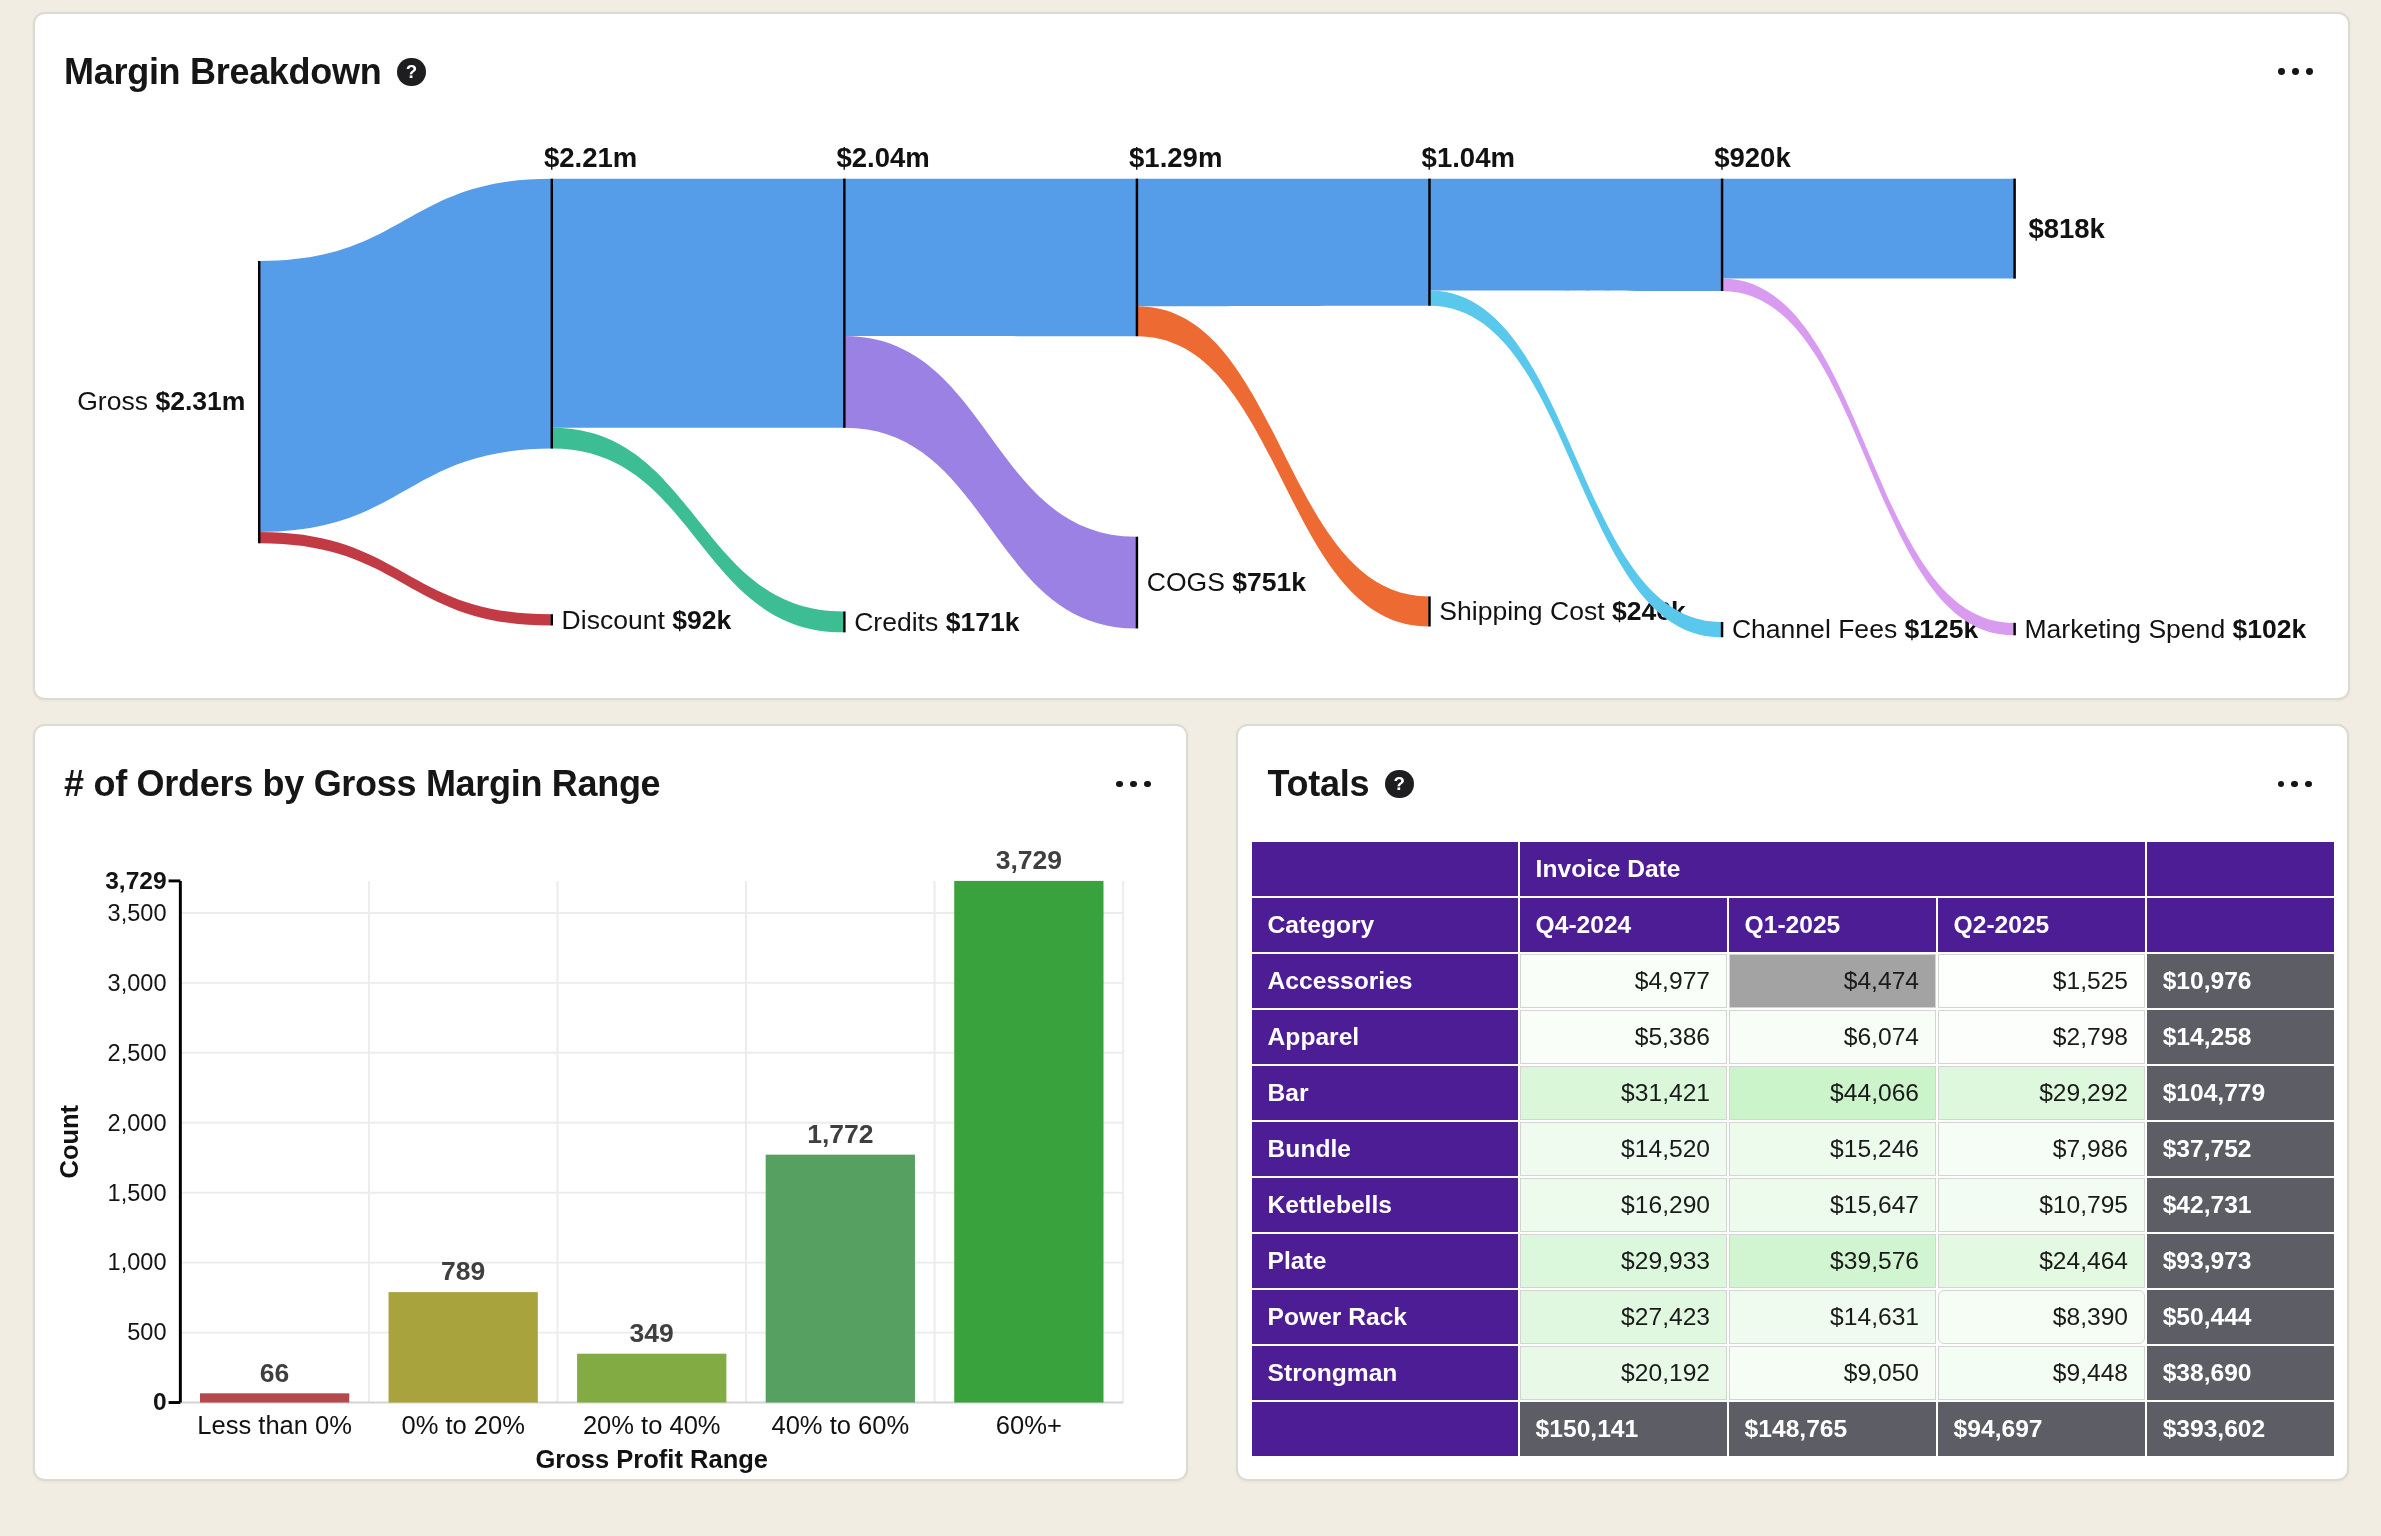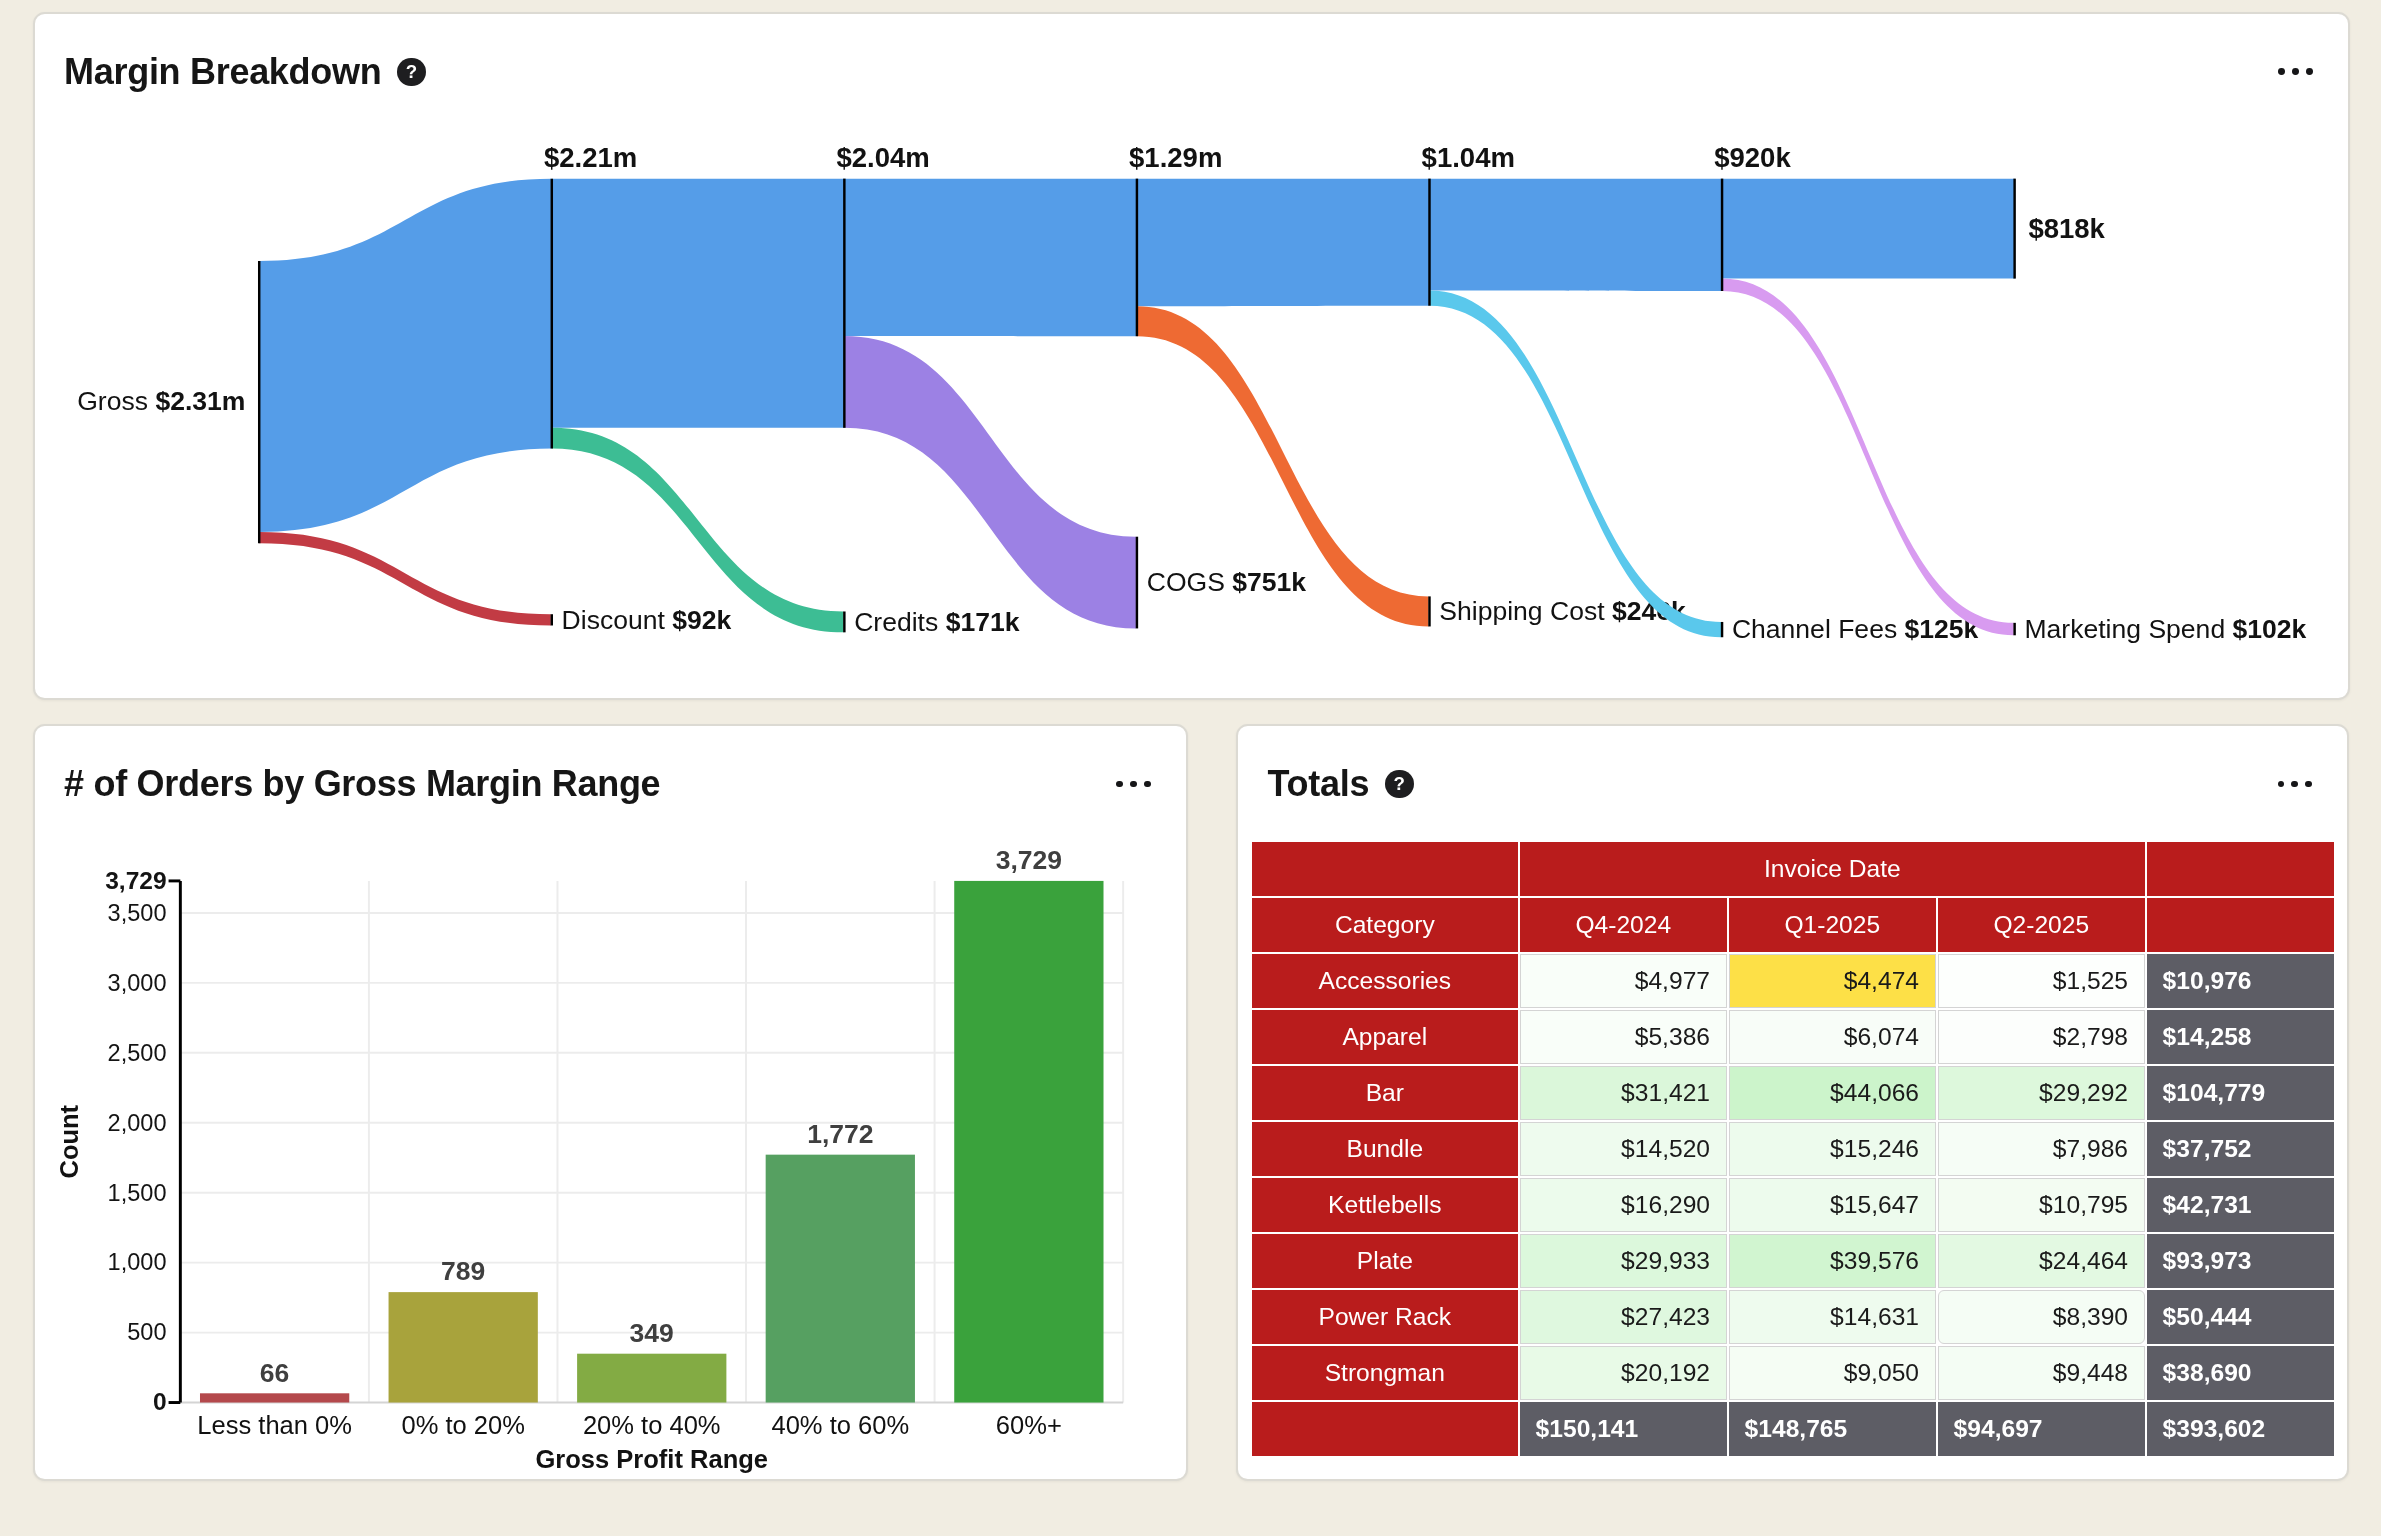--- a/index.html
+++ b/index.html
@@ -20,21 +20,21 @@
   .help-icon{
     width:28.6px;height:28.6px;border-radius:50%;background:#1e1e20;color:#fff;
     font-size:18.7px;font-weight:700;display:flex;align-items:center;justify-content:center;cursor:pointer;flex:0 0 auto;
   }
   .dots{margin-left:auto;display:flex;gap:6.9px;cursor:pointer;padding:5.9px 2px}
   .dots i{width:6.9px;height:6.9px;border-radius:50%;background:#161618;display:block}
   svg.chart{position:absolute;left:0;top:0;width:100%;height:100%;display:block}
   #totals-table{position:absolute;left:11.8px;top:114px}
   #totals-table table{border-collapse:separate;border-spacing:2px;table-layout:fixed;width:1086px}
   #totals-table td{height:54px;box-sizing:border-box;font-size:24.6px;padding:0 15.8px;overflow:hidden;white-space:nowrap;vertical-align:middle}
-  .tcell-hdr{background:#b91c1c;color:#ffffff;font-weight:400;text-align:center}
+  .tcell-hdr{background:#4c1d95;color:#ffffff;font-weight:700;text-align:left}
   .tcell-val{background:#ffffff;color:#1a1a1a;text-align:right;border:1.5px solid #d4d4d4}
   .tcell-tot{background:#5d5d65;color:#ffffff;font-weight:700;text-align:left}
   text{font-family:"Liberation Sans", sans-serif}
 </style>
 </head>
 <body>
 
 <div class="panel" id="panel-sankey">
   <div class="panel-header">
     <span class="panel-title">Margin Breakdown</span>
@@ -174,21 +174,21 @@
           <tr>
             <td class="tcell-hdr">Category</td>
             <td class="tcell-hdr">Q4-2024</td>
             <td class="tcell-hdr">Q1-2025</td>
             <td class="tcell-hdr">Q2-2025</td>
             <td class="tcell-hdr"></td>
           </tr>
           <tr>
             <td class="tcell-hdr">Accessories</td>
             <td class="tcell-val" style="background: rgb(249, 254, 249);">$4,977</td>
-            <td class="tcell-val" style="background: #fde047;">$4,474</td>
+            <td class="tcell-val" style="background: #a3a3a3;">$4,474</td>
             <td class="tcell-val" style="background: rgb(253, 255, 253);">$1,525</td>
             <td class="tcell-tot">$10,976</td>
           </tr>
           <tr>
             <td class="tcell-hdr">Apparel</td>
             <td class="tcell-val" style="background: rgb(249, 254, 249);">$5,386</td>
             <td class="tcell-val" style="background: rgb(248, 253, 248);">$6,074</td>
             <td class="tcell-val" style="background: rgb(252, 254, 252);">$2,798</td>
             <td class="tcell-tot">$14,258</td>
           </tr>

